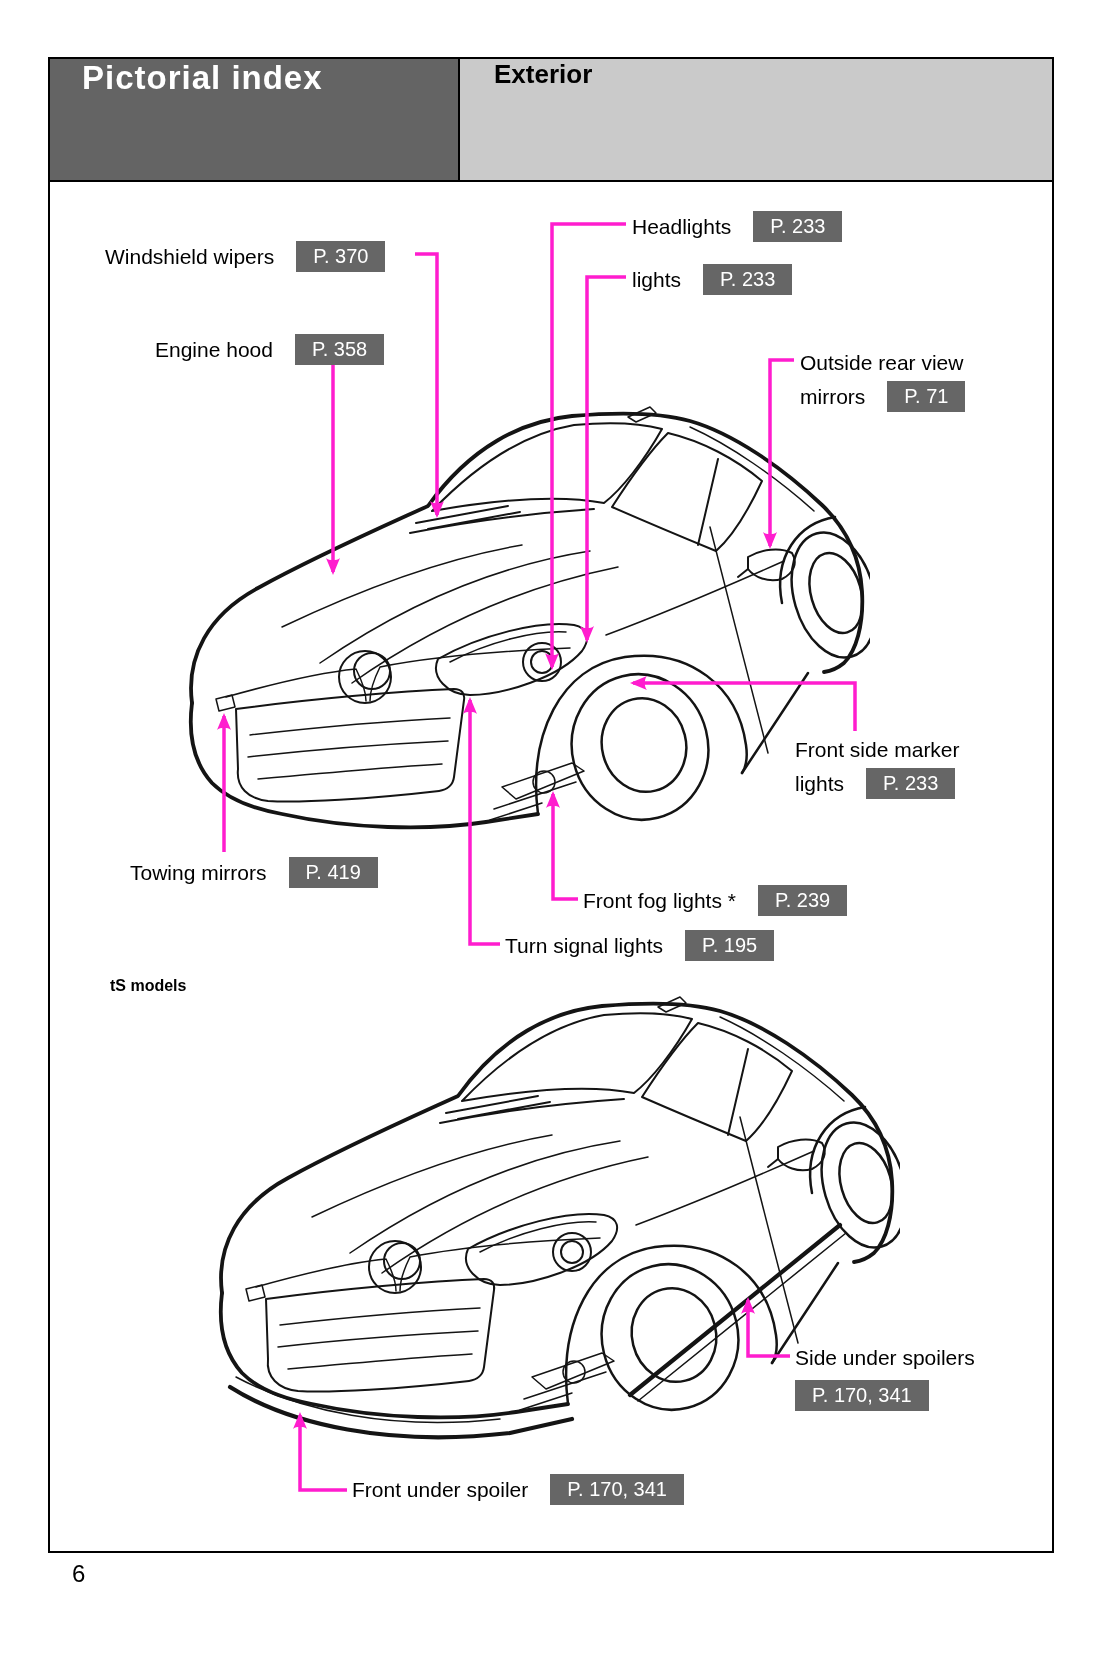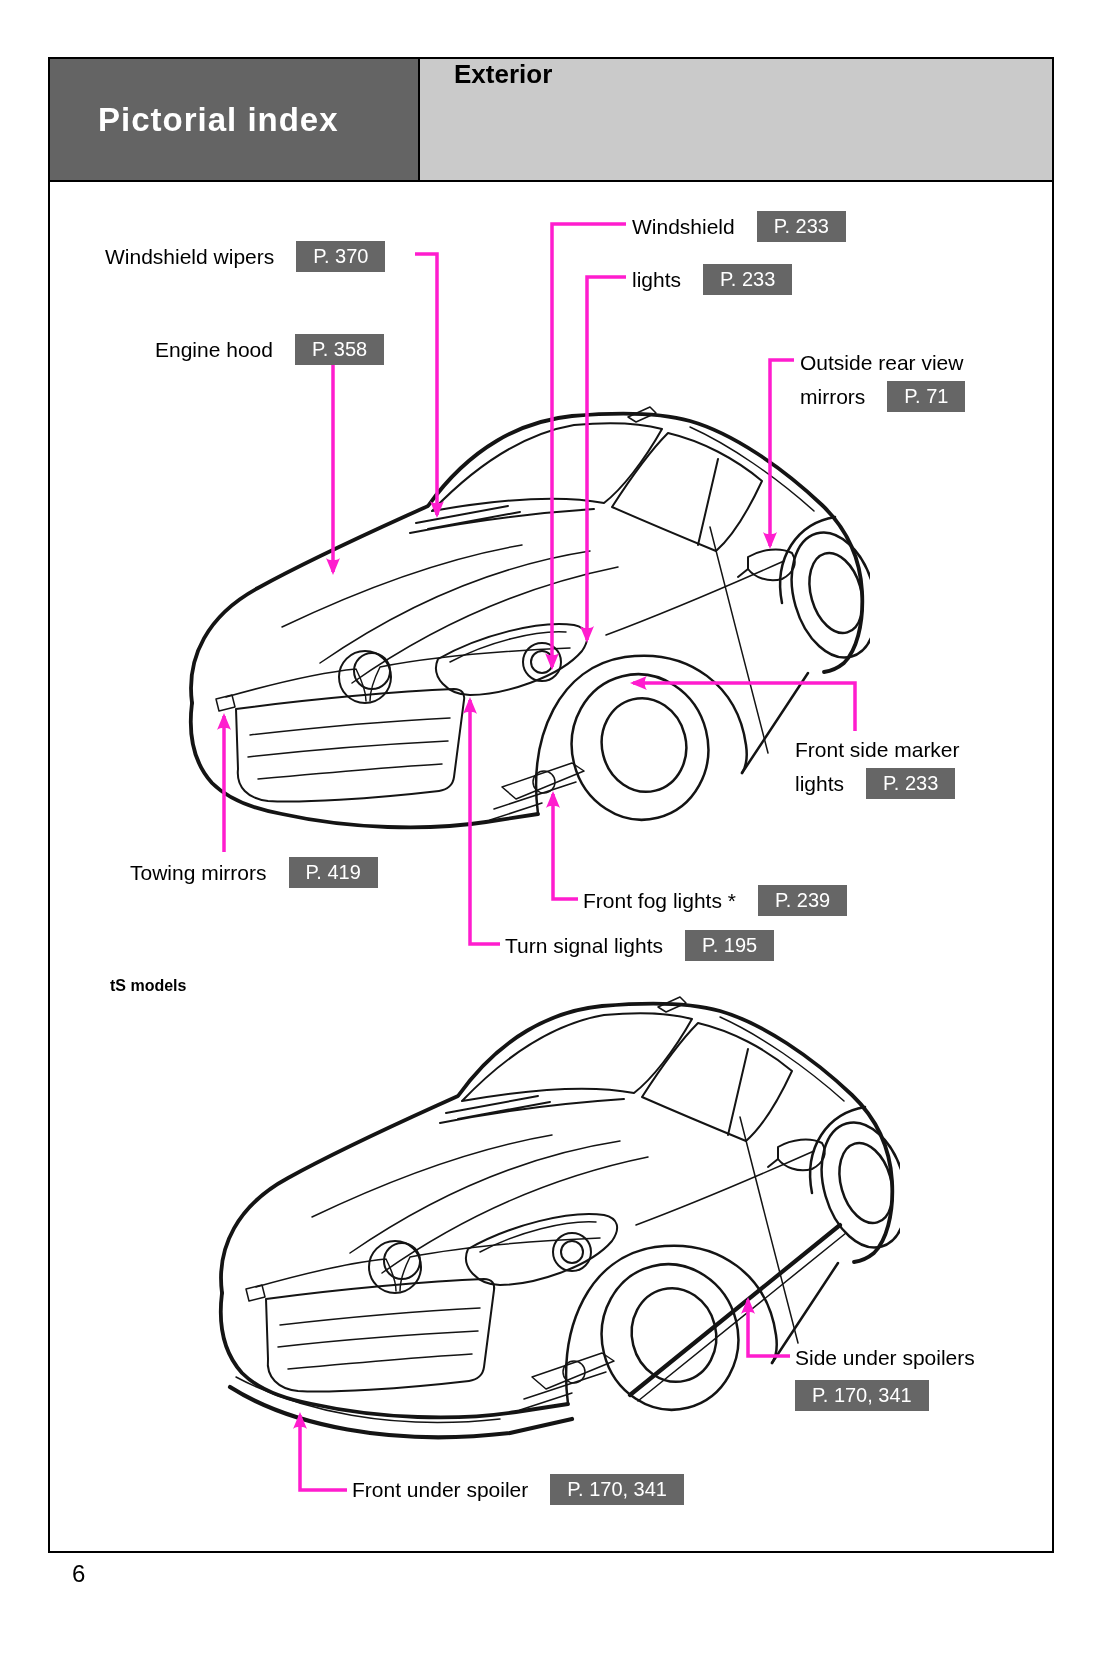--- a/index.html
+++ b/index.html
@@ -4,22 +4,22 @@
 <style>
   html,body{margin:0;padding:0;background:#fff;}
   #page{position:relative;width:1103px;height:1654px;background:#fff;overflow:hidden;
         font-family:"Liberation Sans","DejaVu Sans",sans-serif;color:#000;}
   
   #frame{position:absolute;left:48px;top:57px;width:1006px;height:1496px;
          border:2px solid #000;box-sizing:border-box;background:#fff;}
   
   #hdr{position:absolute;left:48px;top:57px;width:1006px;height:125px;box-sizing:border-box;
        border:2px solid #000;display:flex;}
-  #hdr-dark{width:370px;background:#646464;display:flex;align-items:center;
-            border-right:2px solid #000;box-sizing:border-box;padding-left:16px;}
+  #hdr-dark{width:410px;background:#646464;display:flex;
+            border-right:2px solid #000;box-sizing:border-box;}
   #hdr-dark span{color:#fff;font-size:33px;font-weight:800;letter-spacing:1px;padding-left:32px;}
   #hdr-light{flex:1;background:#cacaca;display:flex;align-items:flex-start;}
   #hdr-light span{color:#000;font-size:26px;font-weight:bold;padding-left:34px;}
   
   .lbl{position:absolute;font-size:21px;line-height:34px;white-space:nowrap;z-index:30;}
   .pref{display:inline-block;background:#666;color:#fff;font-size:20px;line-height:27px;
         padding:2px 17px;margin-left:22px;vertical-align:1px;}
   .pref.noml{margin-left:0;}
   .sub{position:absolute;font-size:16px;font-weight:bold;z-index:30;}
   #pgnum{position:absolute;left:72px;top:1560px;font-size:24px;z-index:30;}
@@ -119,21 +119,21 @@
       <path d="M790,1356 H748 V1300" marker-end="url(#ah)"></path>
       <path d="M347,1490 H300 V1415" marker-end="url(#ah)"></path>
     </g>
   </svg>
 
   <div class="lbl" style="left:105px;top:240px">
     <span>Windshield wipers</span><span class="pref">P. 370</span>
   </div>
 
   <div class="lbl" style="left:632px;top:210px">
-    <span>Windshield</span><span class="pref">P. 233</span>
+    <span>Headlights</span><span class="pref">P. 233</span>
   </div>
 
   <div class="lbl" style="left:632px;top:263px">
     <div><span>lights</span><span class="pref">P. 233</span></div>
   </div>
 
   <div class="lbl" style="left:155px;top:333px">
     <span>Engine hood</span><span class="pref">P. 358</span>
   </div>
 

